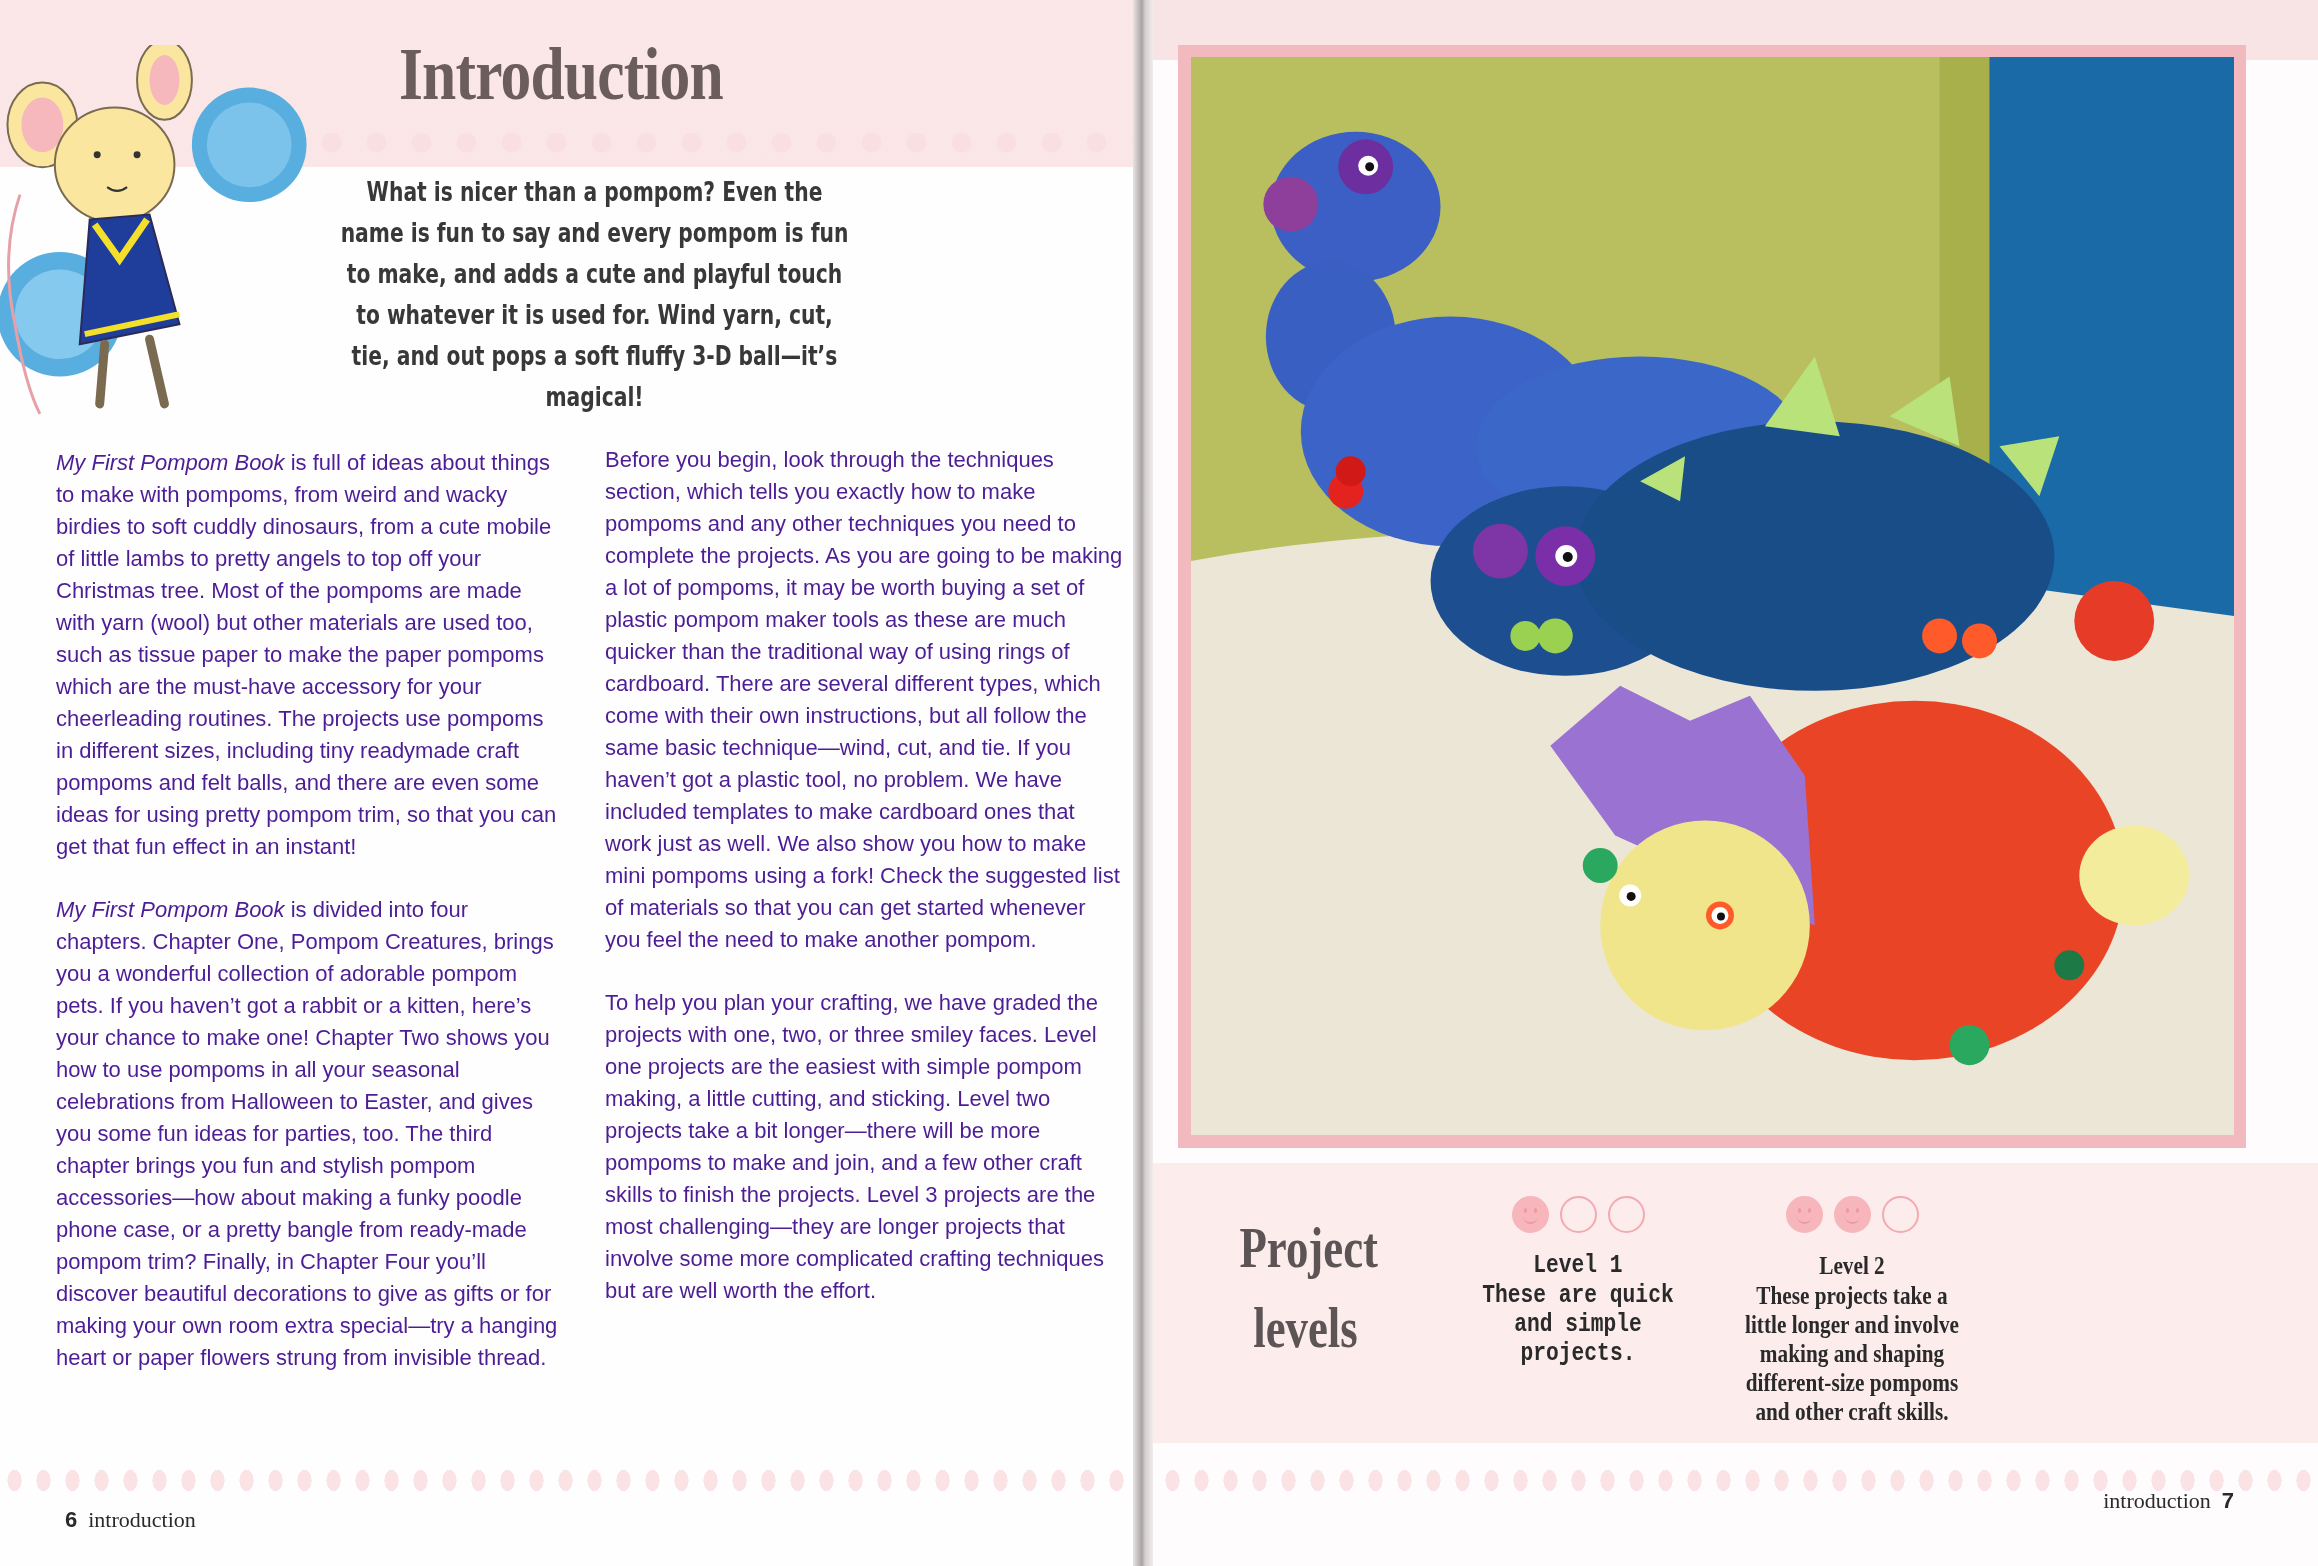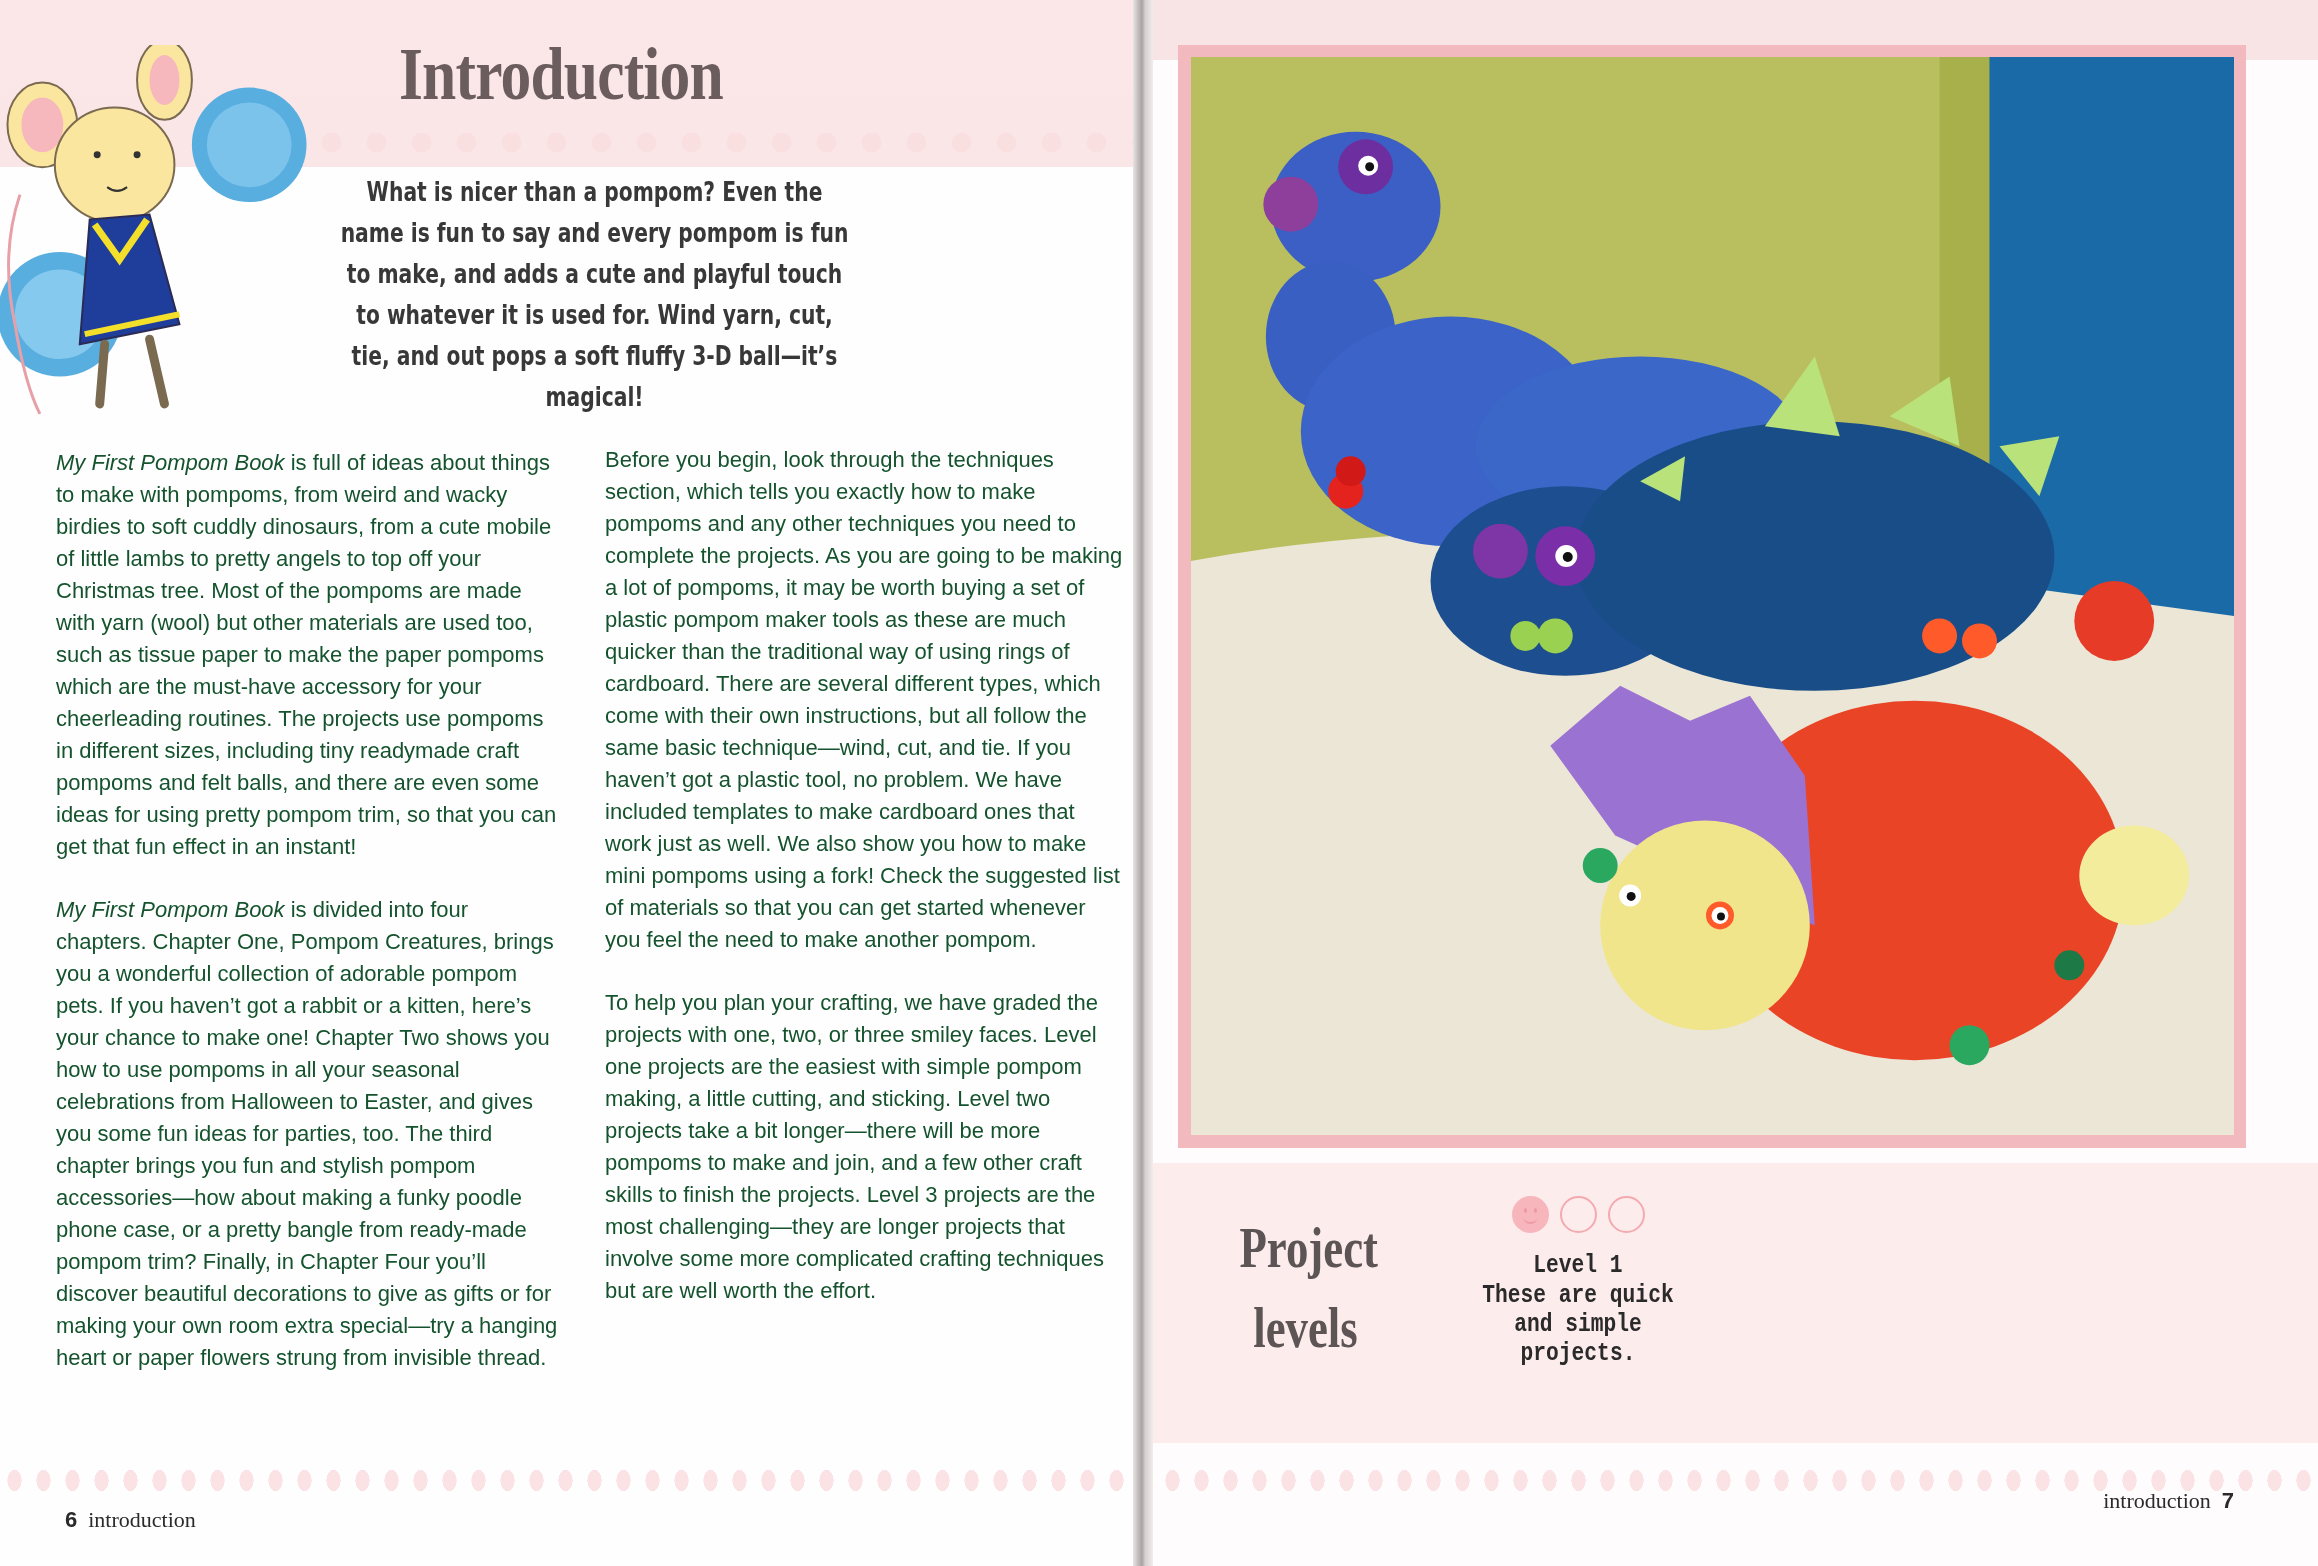--- a/index.html
+++ b/index.html
@@ -7,21 +7,21 @@
   .spread{position:absolute;inset:0;}
   
   .page-left{position:absolute;left:0;top:0;width:1143px;height:1567px;background:#fffefe;}
   .band-top-left{position:absolute;left:0;top:0;width:1143px;height:167px;background:linear-gradient(#fbe7e8,#fbe6e7);}
   .band-top-left .bubbles{position:absolute;left:309px;top:120px;width:824px;height:45px;opacity:.35;
      background:radial-gradient(circle at 50% 50%, #f5d2d4 30%, transparent 32%) 0 0/45px 45px repeat-x;}
   .gutter{position:absolute;left:1133px;top:0;width:20px;height:1567px;background:linear-gradient(90deg,#e8e4e4,#a8a2a2 45%,#d4cfcf 60%,#f2eded);}
   .title{position:absolute;left:399px;top:31px;font-family:"Liberation Serif",serif;font-size:75px;font-weight:bold;color:#6b5d5e;letter-spacing:-1px;transform:scaleX(.82);transform-origin:left top;}
   .mouse{position:absolute;left:0;top:45px;width:314px;height:379px;}
   .intro-blurb{position:absolute;left:265px;top:172px;width:659px;text-align:center;font-family:"DejaVu Sans",sans-serif;font-weight:bold;font-size:26px;line-height:41px;color:#383838;transform:scaleX(.78);transform-origin:center top;}
-  .col{position:absolute;font-family:"Liberation Sans",sans-serif;font-size:22px;line-height:32px;color:#14532d;}
+  .col{position:absolute;font-family:"Liberation Sans",sans-serif;font-size:22px;line-height:32px;color:#4c1d95;}
   .col p{margin:0 0 31px 0;}
   .col-1{left:56px;top:447px;width:504px;}
   .col-2{left:605px;top:444px;width:519px;}
   .col .it{font-style:italic;}
   .band-bottom{position:absolute;top:1463px;height:35px;
      background:radial-gradient(ellipse 40% 50% at 50% 50%, #fbe3e5 60%, transparent 62%) 0 0/29px 35px repeat-x;}
   .bb-left{left:0;width:1133px;}
   .bb-right{left:1158px;width:1161px;}
   .folio{position:absolute;font-family:"Liberation Serif",serif;font-size:22px;color:#2a2a2a;}
   .folio b{font-family:"Liberation Sans",sans-serif;font-weight:bold;}
@@ -158,18 +158,27 @@
   <div class="level level-1">
     <div class="smileys">
       <span class="smiley on"></span>
       <span class="smiley"></span>
       <span class="smiley"></span>
     </div>
     <div class="lname">Level 1</div>
     <div class="ldesc">These are quick and simple projects.</div>
   </div>
 
+  <div class="level level-2">
+    <div class="smileys">
+      <span class="smiley on"></span>
+      <span class="smiley on"></span>
+      <span class="smiley"></span>
+    </div>
+    <div class="lname">Level 2</div>
+    <div class="ldesc">These projects take a little longer and involve making and shaping different-size pompoms and other craft skills.</div>
+  </div>
 
 
   <div class="band-bottom bb-right"></div>
   <div class="folio folio-right"><span>introduction</span>&nbsp;&nbsp;<b>7</b></div>
 </div>
 
 
 </body></html>

